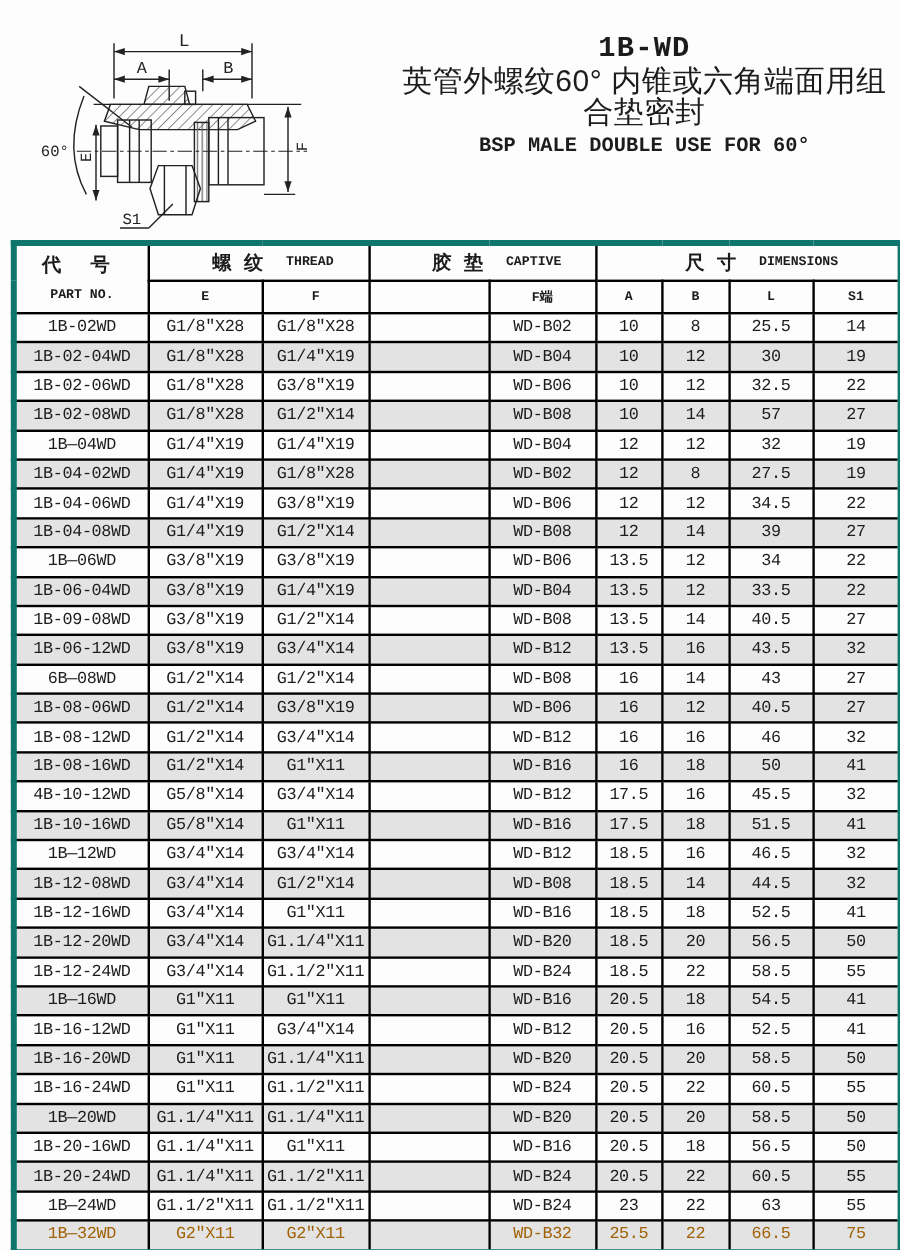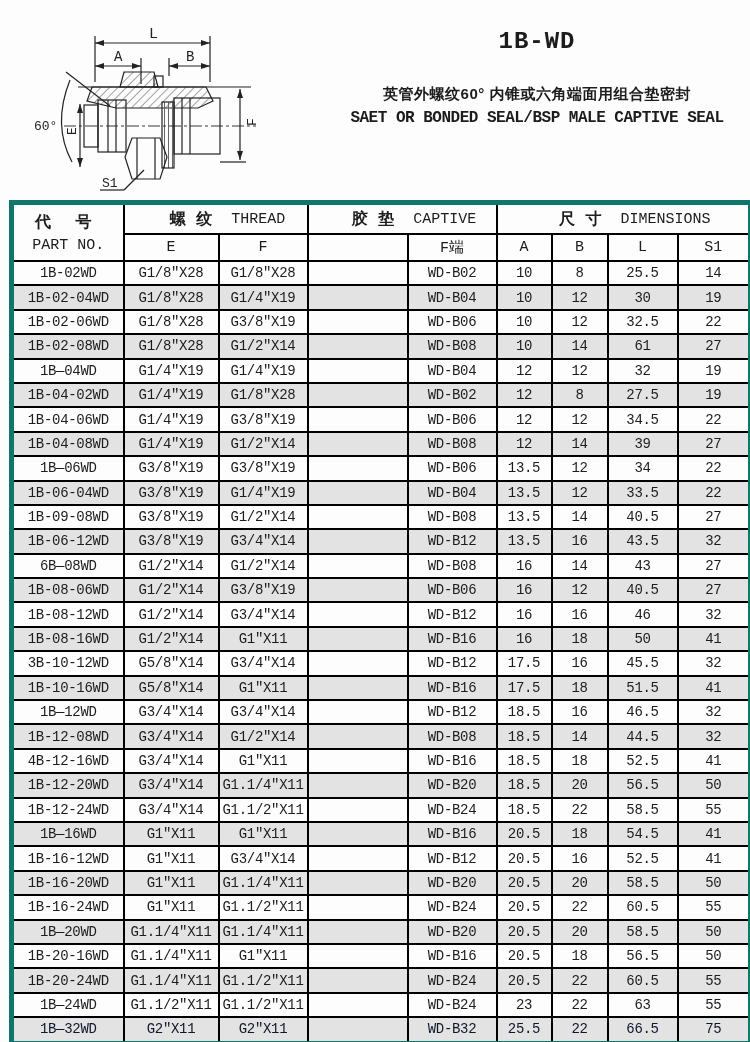--- a/index.html
+++ b/index.html
@@ -1,43 +1,43 @@
 <!DOCTYPE html>
 <html><head>
 <meta charset="utf-8">
 <style>
   html,body{margin:0;padding:0;}
   body{width:750px;height:1042px;background:#ffffff;font-family:"Liberation Sans","DejaVu Sans",sans-serif;color:#1c1c1c;}
   .page{position:relative;width:750px;height:1042px;background:#fdfdfd;overflow:hidden;}
 
   
   .titleblock{position:absolute;left:328px;top:28px;width:418px;text-align:center;}
-  .model{font-family:"Liberation Mono","DejaVu Sans Mono",monospace;font-weight:bold;font-size:24px;letter-spacing:1px;margin-bottom:26px;}
-  .cn1,.cn2{font-weight:bold;font-size:15px;line-height:26px;letter-spacing:0.5px;}
+  .model{font-family:"Liberation Mono","DejaVu Sans Mono",monospace;font-weight:bold;font-size:24px;letter-spacing:1px;}
+  .cn1,.cn2{font-weight:normal;font-size:25px;line-height:26px;letter-spacing:0.5px;}
   .en1{font-family:"Liberation Mono","DejaVu Sans Mono",monospace;font-weight:bold;font-size:17px;margin-top:4px;line-height:24px;}
   .en2{font-family:"Liberation Mono","DejaVu Sans Mono",monospace;font-weight:bold;font-size:16px;letter-spacing:-0.5px;line-height:23px;white-space:nowrap;}
 
   
   .drawing{position:absolute;left:8px;top:10px;}
   .drawing text{font-family:"Liberation Mono","DejaVu Sans Mono",monospace;fill:#222;}
 
   
   .table-wrap{position:absolute;left:9px;top:200px;width:739px;}
   table{border-collapse:collapse;table-layout:fixed;width:739px;border:5px solid #0f766e;}
   th,td{border:2px solid #000;padding:0;text-align:center;vertical-align:middle;overflow:hidden;white-space:nowrap;}
   thead .r1 th{height:28px;}
   thead .r2 th{height:25px;}
   .hcn{font-weight:bold;font-size:16px;letter-spacing:3px;font-family:"Liberation Sans","DejaVu Sans",sans-serif;}
-  .hen{font-weight:normal;font-size:15px;font-family:"Liberation Mono","DejaVu Sans Mono",monospace;letter-spacing:0;}
+  .hen{font-weight:bold;font-size:11px;font-family:"Liberation Mono","DejaVu Sans Mono",monospace;letter-spacing:0;}
   .hgroup{display:flex;justify-content:center;align-items:center;gap:16px;padding-left:24px;}
   .partcell .hcn{letter-spacing:10px;display:block;line-height:26px;}
   .partcell .hen{display:block;line-height:22px;}
   tbody td{height:22.4px;font-family:"Liberation Mono","DejaVu Sans Mono",monospace;font-size:14px;letter-spacing:-0.3px;}
   tbody tr.alt td{background:#e3e3e3;}
-  tbody tr.faded td{color:#0f172a;}
+  tbody tr.faded td{color:#a16207;}
 </style>
 </head>
 <body>
 
 <div class="page">
 
   <svg class="drawing" width="330" height="188" viewBox="0 0 330 188">
     <defs>
       <marker id="ar" markerWidth="10" markerHeight="8" refX="9" refY="3" orient="auto-start-reverse" markerUnits="userSpaceOnUse">
         <path d="M0,0 L9,3 L0,6 z" fill="#222"></path>
@@ -91,21 +91,21 @@
     <text x="178" y="51" font-size="14">B</text>
     <text x="26" y="120" font-size="13">60°</text>
     <text x="59" y="126" font-size="13" transform="rotate(-90 63 121)">E</text>
     <text x="239" y="117" font-size="13" transform="rotate(-90 243 112)">F</text>
     <text x="94" y="177" font-size="13">S1</text>
   </svg>
 
   <div class="titleblock">
     <div class="model">1B-WD</div>
     <div class="cn1">英管外螺纹60° 内锥或六角端面用组合垫密封</div>
-    <div class="en2">SAET OR BONDED SEAL/BSP MALE CAPTIVE SEAL</div>
+    <div class="en1">BSP MALE DOUBLE USE FOR 60°</div>
   </div>
 
   <div class="table-wrap">
     <table>
       <colgroup>
         <col style="width:112px">
           <col style="width:95px">
           <col style="width:89px">
         <col style="width:100px">
           <col style="width:89px">
@@ -185,21 +185,21 @@
             <td>22</td>
           </tr>
           <tr class="alt">
             <td>1B-02-08WD</td>
             <td>G1/8″X28</td>
             <td>G1/2″X14</td>
             <td></td>
             <td>WD-B08</td>
             <td>10</td>
             <td>14</td>
-            <td>61</td>
+            <td>57</td>
             <td>27</td>
           </tr>
           <tr>
             <td>1B—04WD</td>
             <td>G1/4″X19</td>
             <td>G1/4″X19</td>
             <td></td>
             <td>WD-B04</td>
             <td>12</td>
             <td>12</td>
@@ -321,21 +321,21 @@
             <td>G1/2″X14</td>
             <td>G1″X11</td>
             <td></td>
             <td>WD-B16</td>
             <td>16</td>
             <td>18</td>
             <td>50</td>
             <td>41</td>
           </tr>
           <tr>
-            <td>3B-10-12WD</td>
+            <td>4B-10-12WD</td>
             <td>G5/8″X14</td>
             <td>G3/4″X14</td>
             <td></td>
             <td>WD-B12</td>
             <td>17.5</td>
             <td>16</td>
             <td>45.5</td>
             <td>32</td>
           </tr>
           <tr class="alt">
@@ -365,21 +365,21 @@
             <td>G3/4″X14</td>
             <td>G1/2″X14</td>
             <td></td>
             <td>WD-B08</td>
             <td>18.5</td>
             <td>14</td>
             <td>44.5</td>
             <td>32</td>
           </tr>
           <tr>
-            <td>4B-12-16WD</td>
+            <td>1B-12-16WD</td>
             <td>G3/4″X14</td>
             <td>G1″X11</td>
             <td></td>
             <td>WD-B16</td>
             <td>18.5</td>
             <td>18</td>
             <td>52.5</td>
             <td>41</td>
           </tr>
           <tr class="alt">

